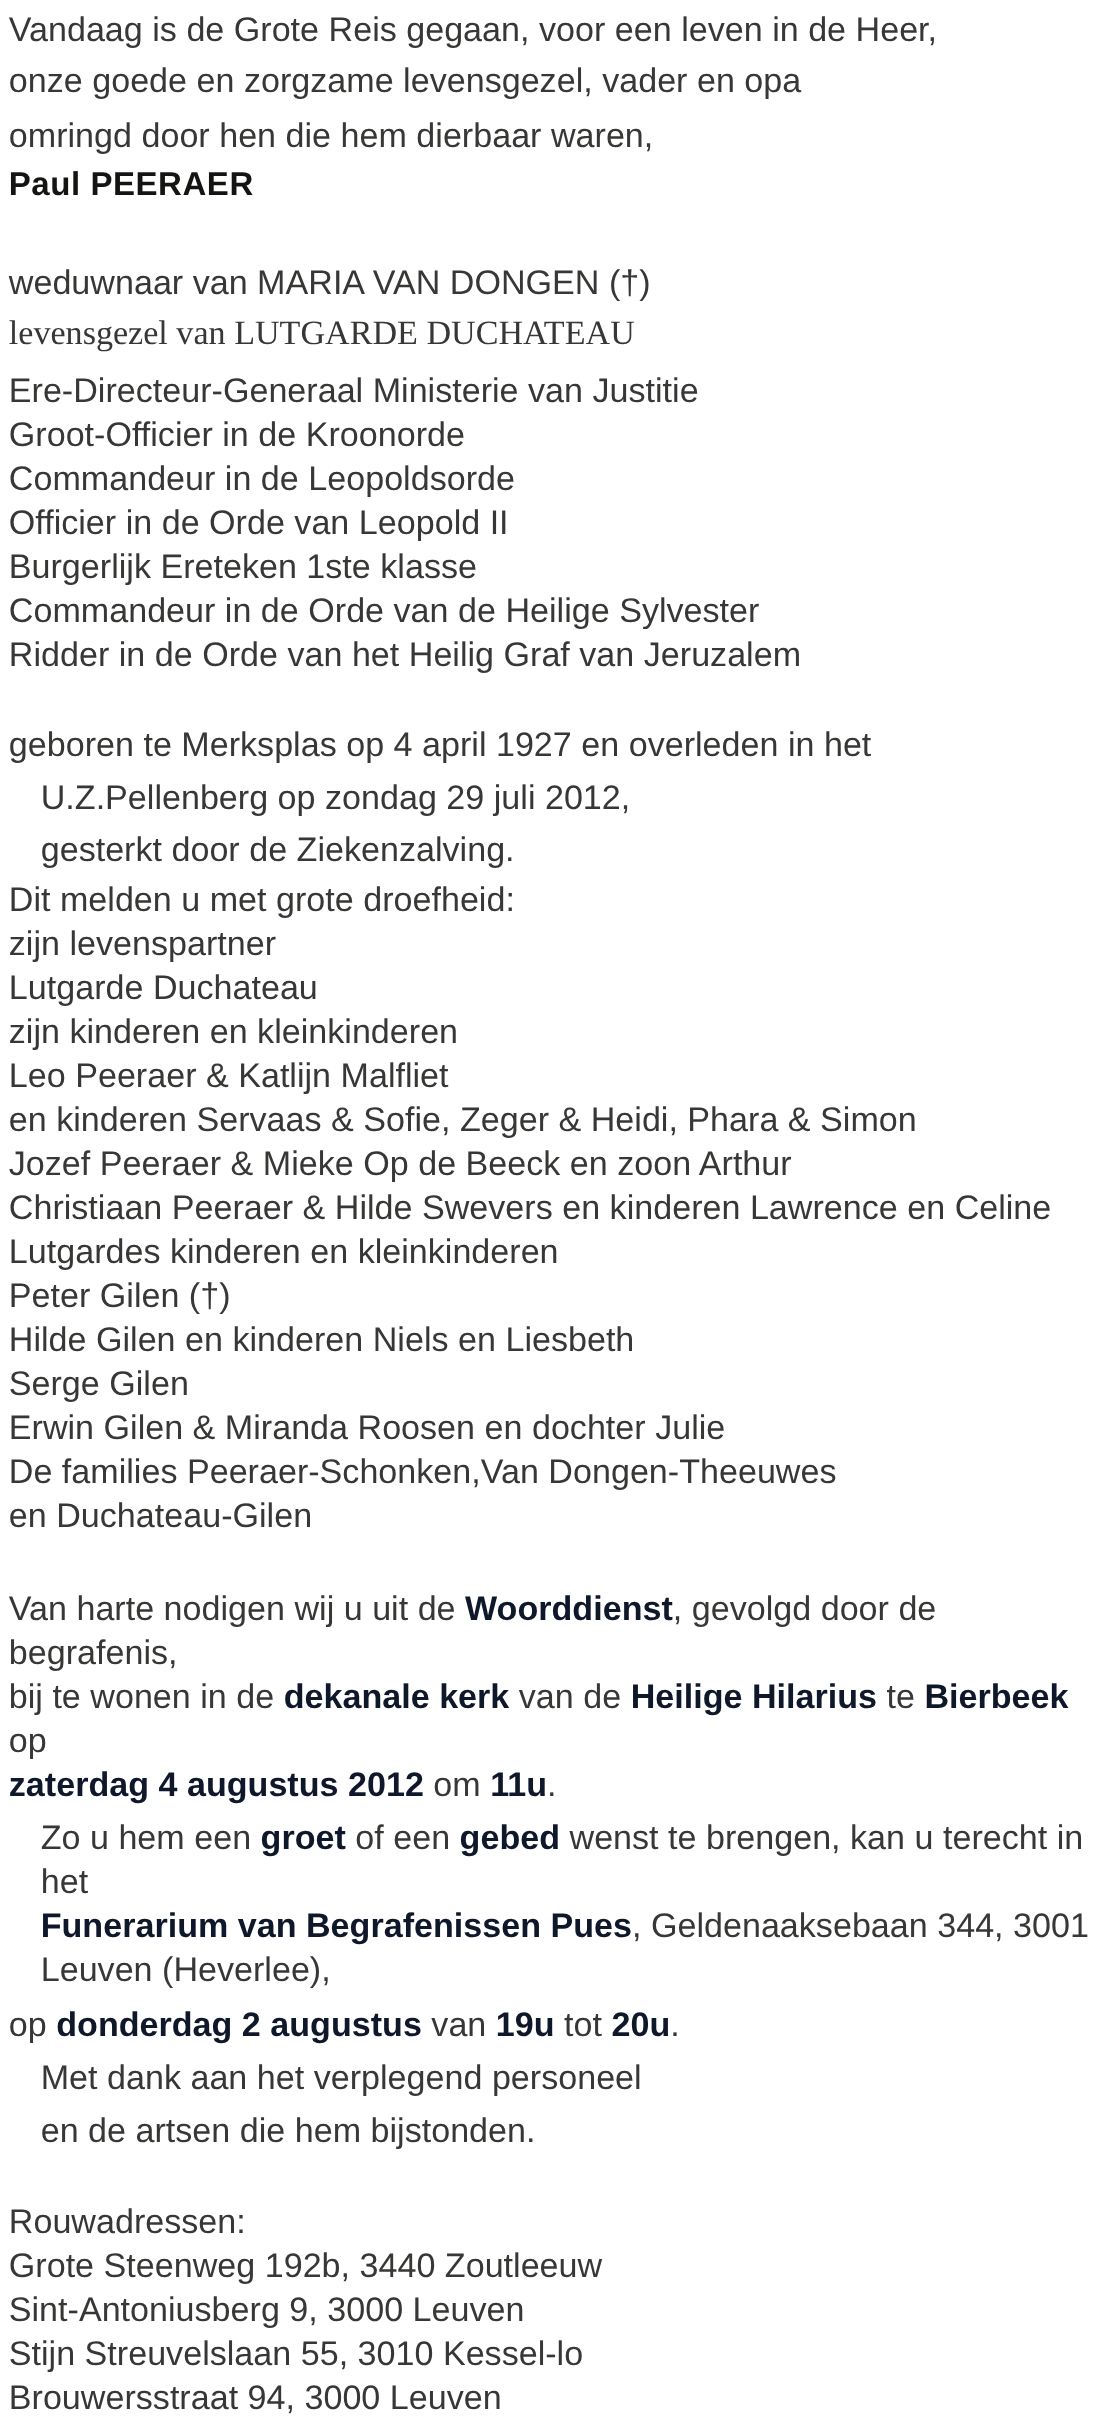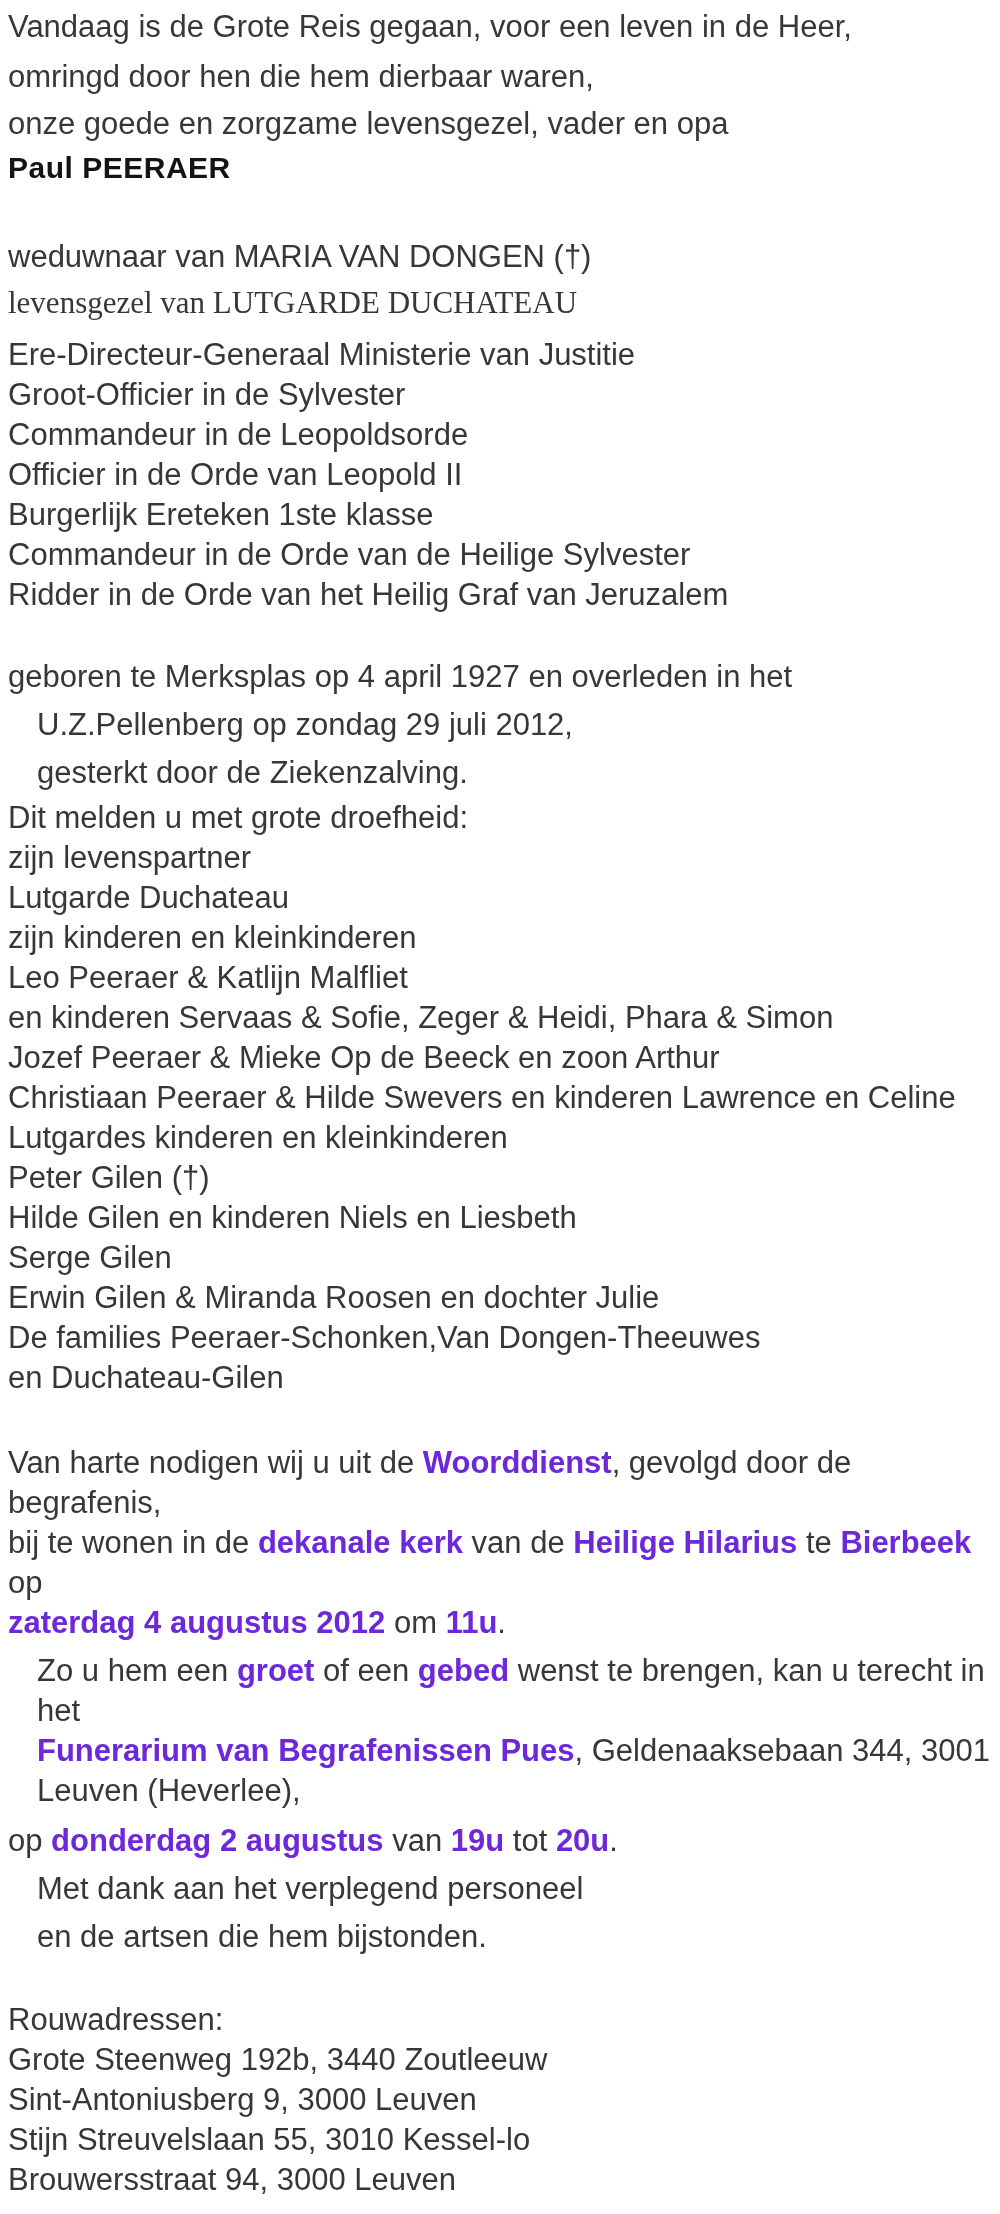--- a/index.html
+++ b/index.html
@@ -19,49 +19,49 @@
   .ln { display: block; }
   .block .ln { display: block; }
   h1.title {
     margin: 0; padding: 0;
     font-size: 30px;
     line-height: 48px;
     font-weight: bold;
     color: #141413;
     letter-spacing: 0.5px;
   }
-  b { font-weight: bold; color: #6d28d9; }
+  b { font-weight: bold; color: #0f172a; }
   .mt6  { margin-top: 6px; font-family: Liberation Serif, serif; }
   .mt7  { margin-top: 7px; }
   .mt8  { margin-top: 8px; margin-left: 29px; }
   .mt9  { margin-top: 5px; }
   .mt10 { margin-top: 10px; }
   .mt12 { margin-top: 12px; }
   .mt34 { margin-top: 34px; }
   .mt42 { margin-top: 42px; }
   .mt43 { margin-top: 43px; }
   .mt45 { margin-top: 45px; }
 </style>
 </head>
 <body>
 
 <div class="sheet">
 
   <p class="ln">Vandaag is de Grote Reis gegaan, voor een leven in de Heer,</p>
+  <p class="ln mt7">onze goede en zorgzame levensgezel, vader en opa</p>
   <p class="ln mt10">omringd door hen die hem dierbaar waren,</p>
-  <p class="ln mt7">onze goede en zorgzame levensgezel, vader en opa</p>
 
   <h1 class="title mt34">Paul PEERAER</h1>
 
   <p class="ln mt45">weduwnaar van MARIA VAN DONGEN (†)</p>
   <p class="ln mt6">levensgezel van LUTGARDE DUCHATEAU</p>
 
   <p class="block mt12">
     <span class="ln">Ere-Directeur-Generaal Ministerie van Justitie</span>
-    <span class="ln">Groot-Officier in de Sylvester</span>
+    <span class="ln">Groot-Officier in de Kroonorde</span>
     <span class="ln">Commandeur in de Leopoldsorde</span>
     <span class="ln">Officier in de Orde van Leopold II</span>
     <span class="ln">Burgerlijk Ereteken 1ste klasse</span>
     <span class="ln">Commandeur in de Orde van de Heilige Sylvester</span>
     <span class="ln">Ridder in de Orde van het Heilig Graf van Jeruzalem</span>
   </p>
 
   <p class="ln mt42">geboren te Merksplas op 4 april 1927 en overleden in het</p>
   <p class="ln mt8">U.Z.Pellenberg op zondag 29 juli 2012,</p>
   <p class="ln mt8">gesterkt door de Ziekenzalving.</p>

